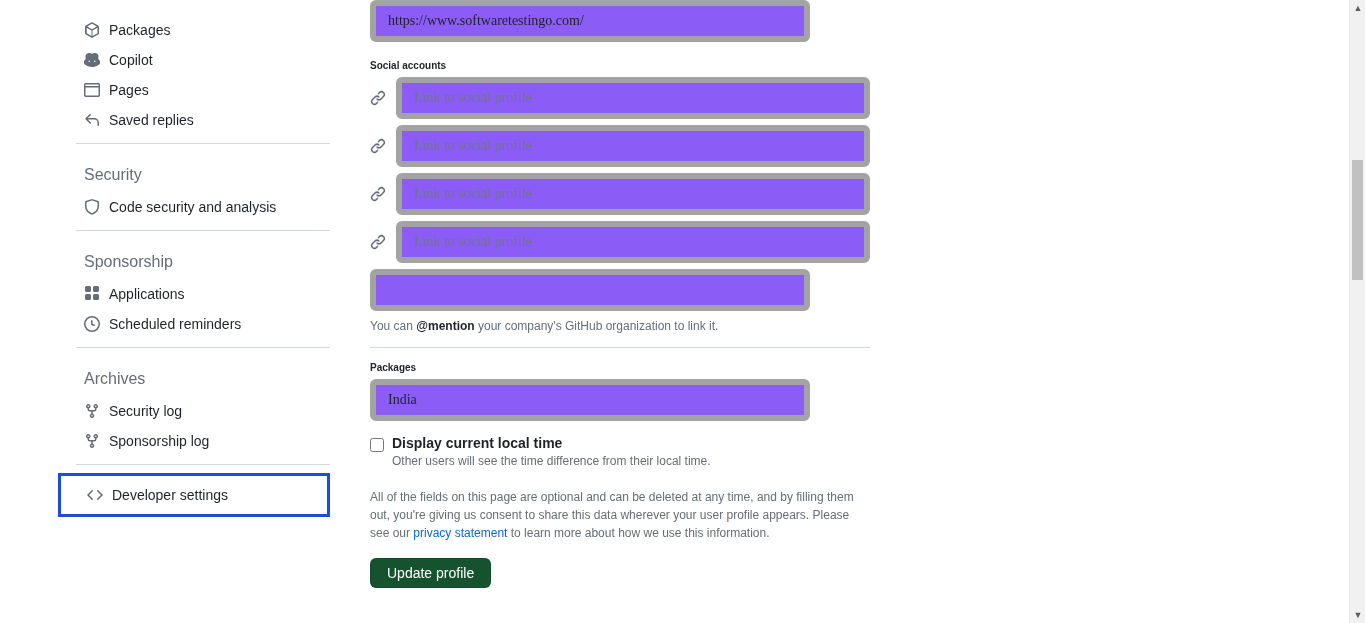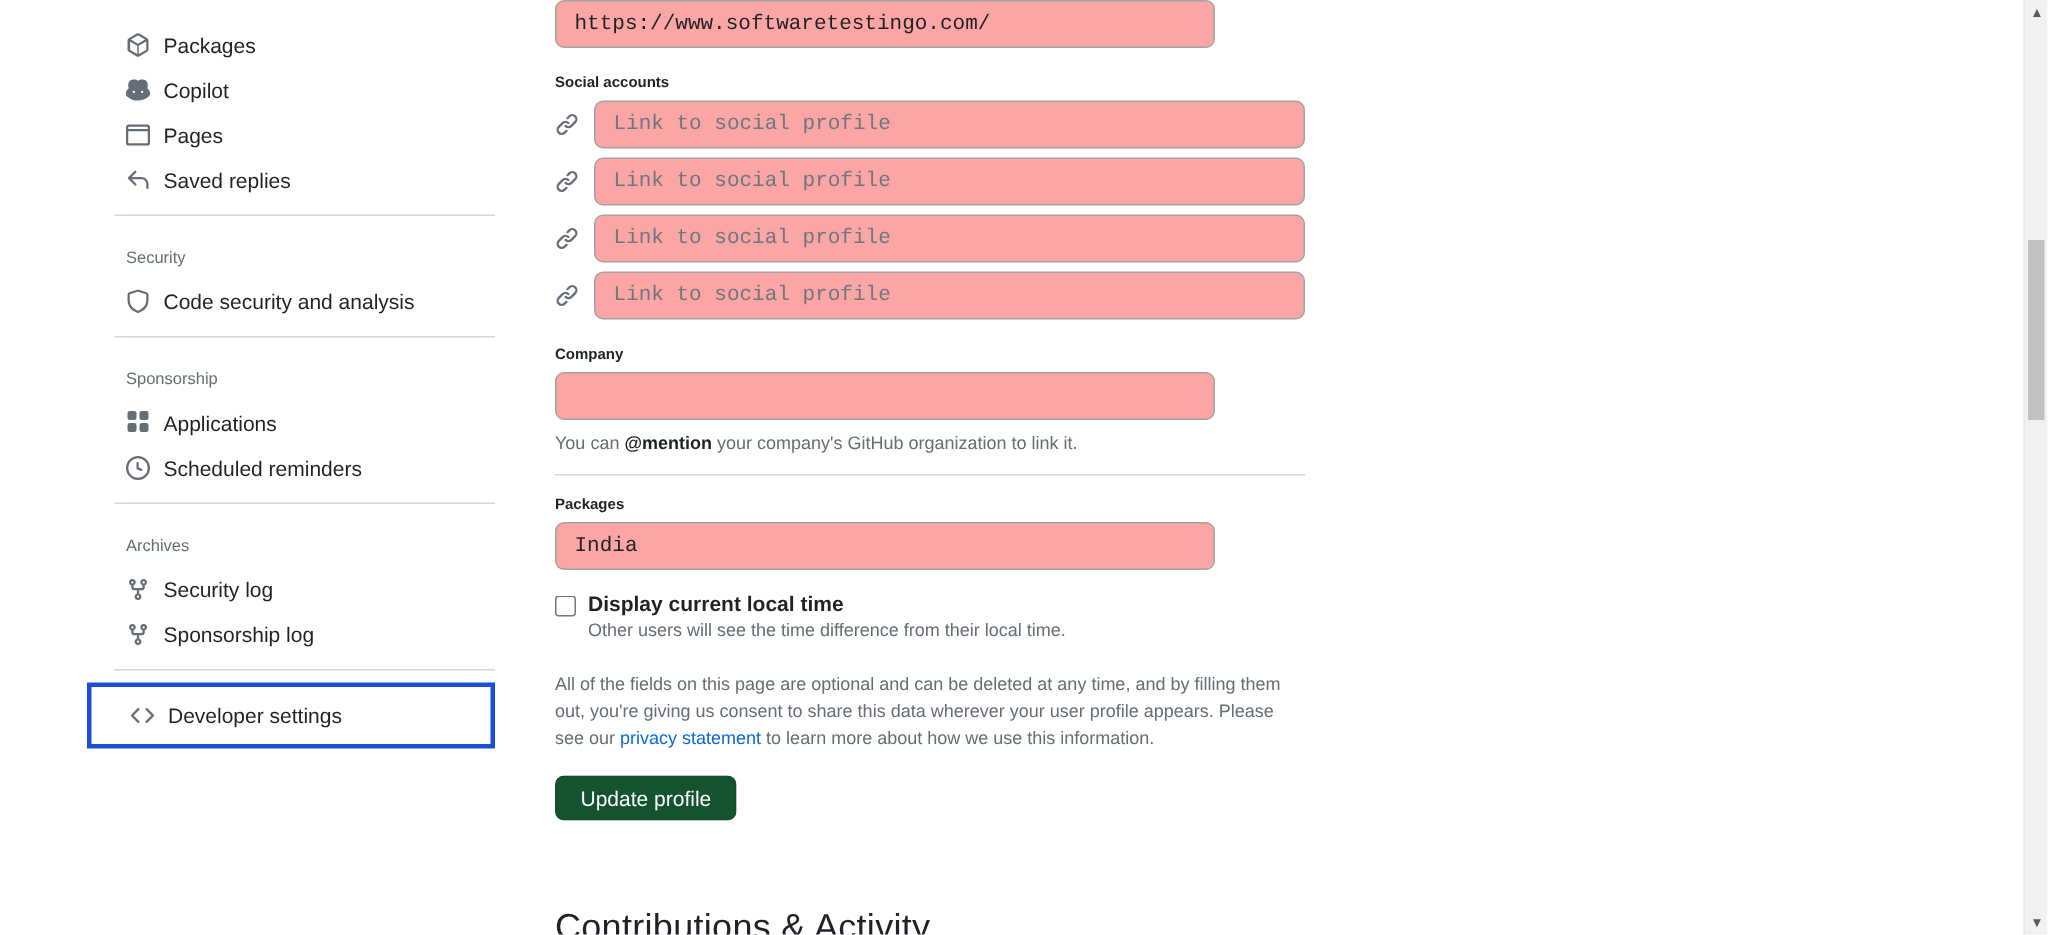--- a/index.html
+++ b/index.html
@@ -35,21 +35,21 @@
     .sidebar-item .icon {
       width: 16px;
       height: 16px;
       display: inline-flex;
       align-items: center;
       justify-content: center;
       color: #656d76;
     }
     .sidebar-item .icon svg { width: 16px; height: 16px; fill: currentColor; }
     .section-header {
-      font-size: 11px;
+      font-size: 16px;
       color: #656d76;
       padding: 14px 8px 8px 8px;
     }
     .divider {
       height: 1px;
       background: #d0d7de;
       margin: 8px 0;
     }
     .dev-highlight { border: 3px solid #1d4ed8; padding: 4px 0; margin-top: 2px; margin-left: -18px; padding-left: 18px; padding-right: 6px;}
     .main {
@@ -57,24 +57,24 @@
       padding-top: 0;
       width: 540px;
     }
     .text-input {
       display: block;
       width: 440px;
       padding: 5px 12px;
       font-size: 14px;
       line-height: 20px;
       color: #1f2328;
-      background-color: #fca5a5;
-      border: 1px solid #a3a3a3;
+      background-color: #8b5cf6;
+      border: 6px solid #a3a3a3;
       border-radius: 6px;
-      font-family: Liberation Mono, monospace;
+      font-family: Liberation Serif, serif;
     }
     .text-input::placeholder { color: #6e7781; }
     .label {
       display: block;
       font-weight: 600;
       font-size: 10px;
       margin-bottom: 6px;
       margin-top: 18px;
     }
     .social-row {
@@ -291,21 +291,20 @@
           </svg></span>
       <input class="text-input" type="text" placeholder="Link to social profile" style="">
     </div>
     <div class="social-row">
       <span class="link-icon"><svg viewBox="0 0 16 16">
             <path d="M7.775 3.275a.75.75 0 0 0 1.06 1.06l1.25-1.25a2 2 0 1 1 2.83 2.83l-2.5 2.5a2 2 0 0 1-2.83 0 .75.75 0 0 0-1.06 1.06 3.5 3.5 0 0 0 4.95 0l2.5-2.5a3.5 3.5 0 0 0-4.95-4.95l-1.25 1.25Zm-4.69 9.64a2 2 0 0 1 0-2.83l2.5-2.5a2 2 0 0 1 2.83 0 .75.75 0 0 0 1.06-1.06 3.5 3.5 0 0 0-4.95 0l-2.5 2.5a3.5 3.5 0 0 0 4.95 4.95l1.25-1.25a.75.75 0 0 0-1.06-1.06l-1.25 1.25a2 2 0 0 1-2.83 0Z"></path>
           </svg></span>
       <input class="text-input" type="text" placeholder="Link to social profile" style="">
     </div>
 
-    <label class="label">Company</label>
     <input class="text-input" type="text" value="" style="">
     <div class="hint company-hint">
       <span>You can </span><strong>@mention</strong><span> your company's GitHub organization to link it.</span>
     </div>
 
     <div class="section-divider"></div>
 
     <label class="label" style="margin-top:8px;">Packages</label>
     <input class="text-input" type="text" value="India" style="">
 

